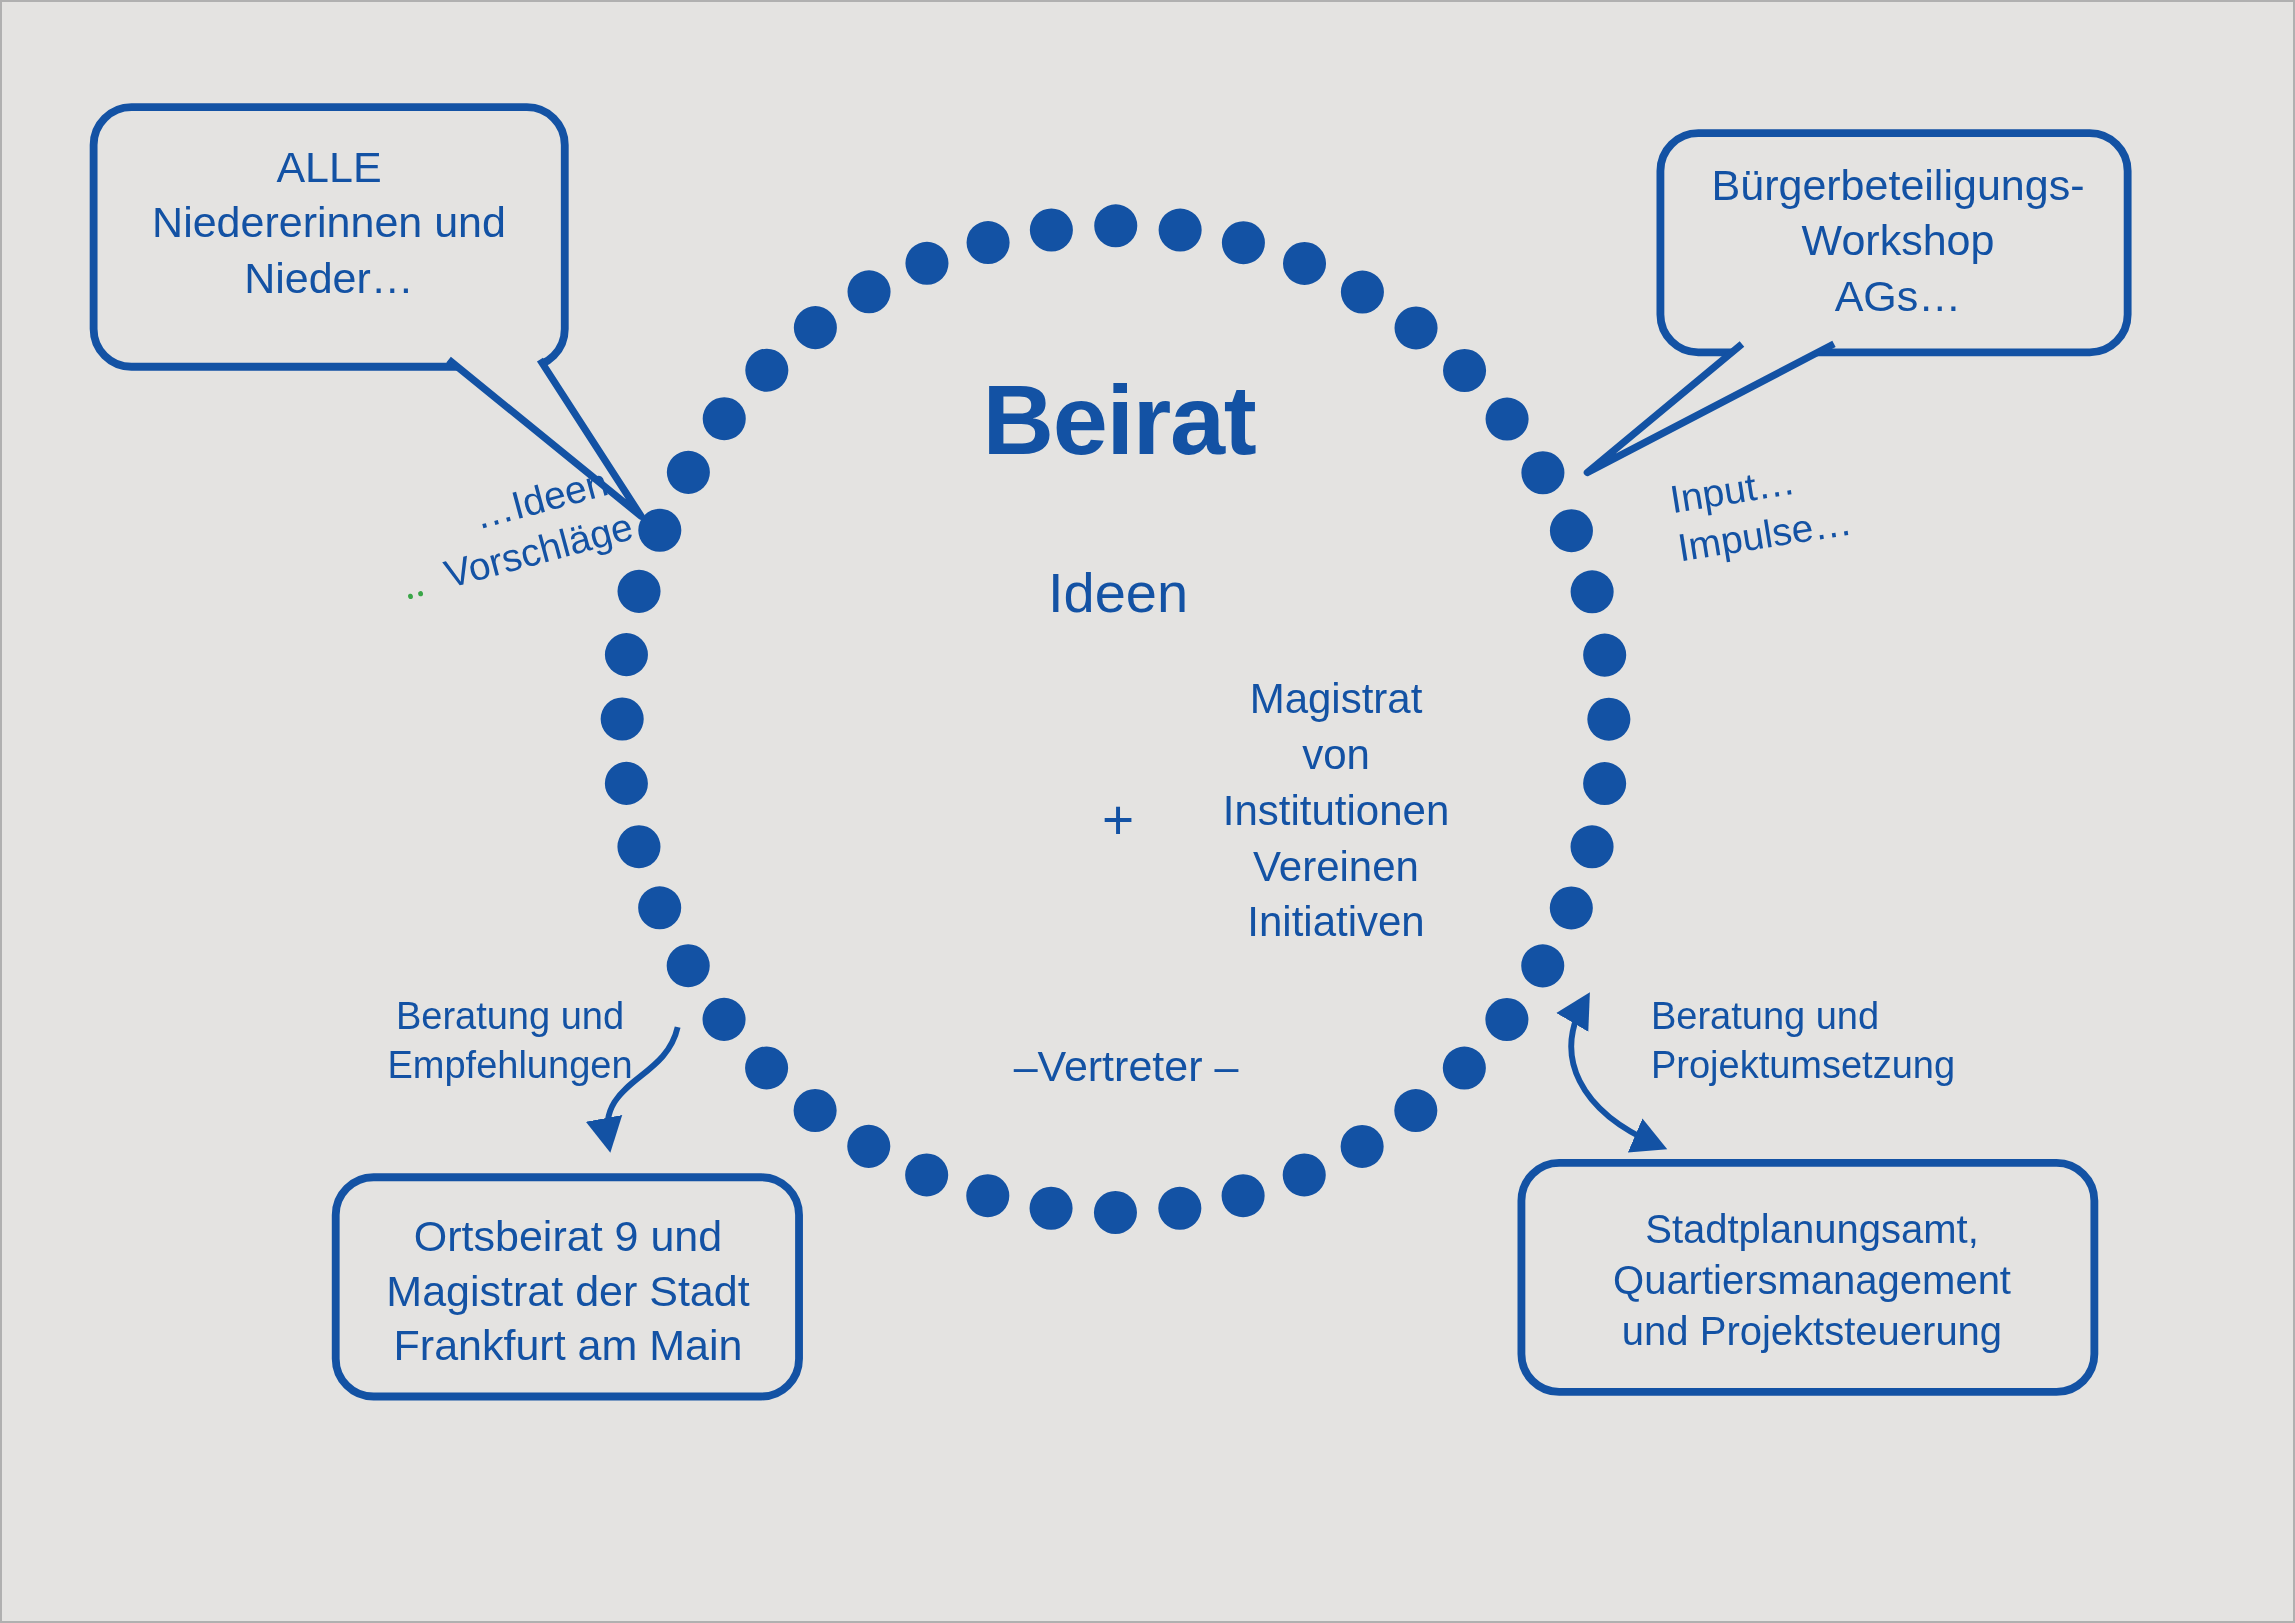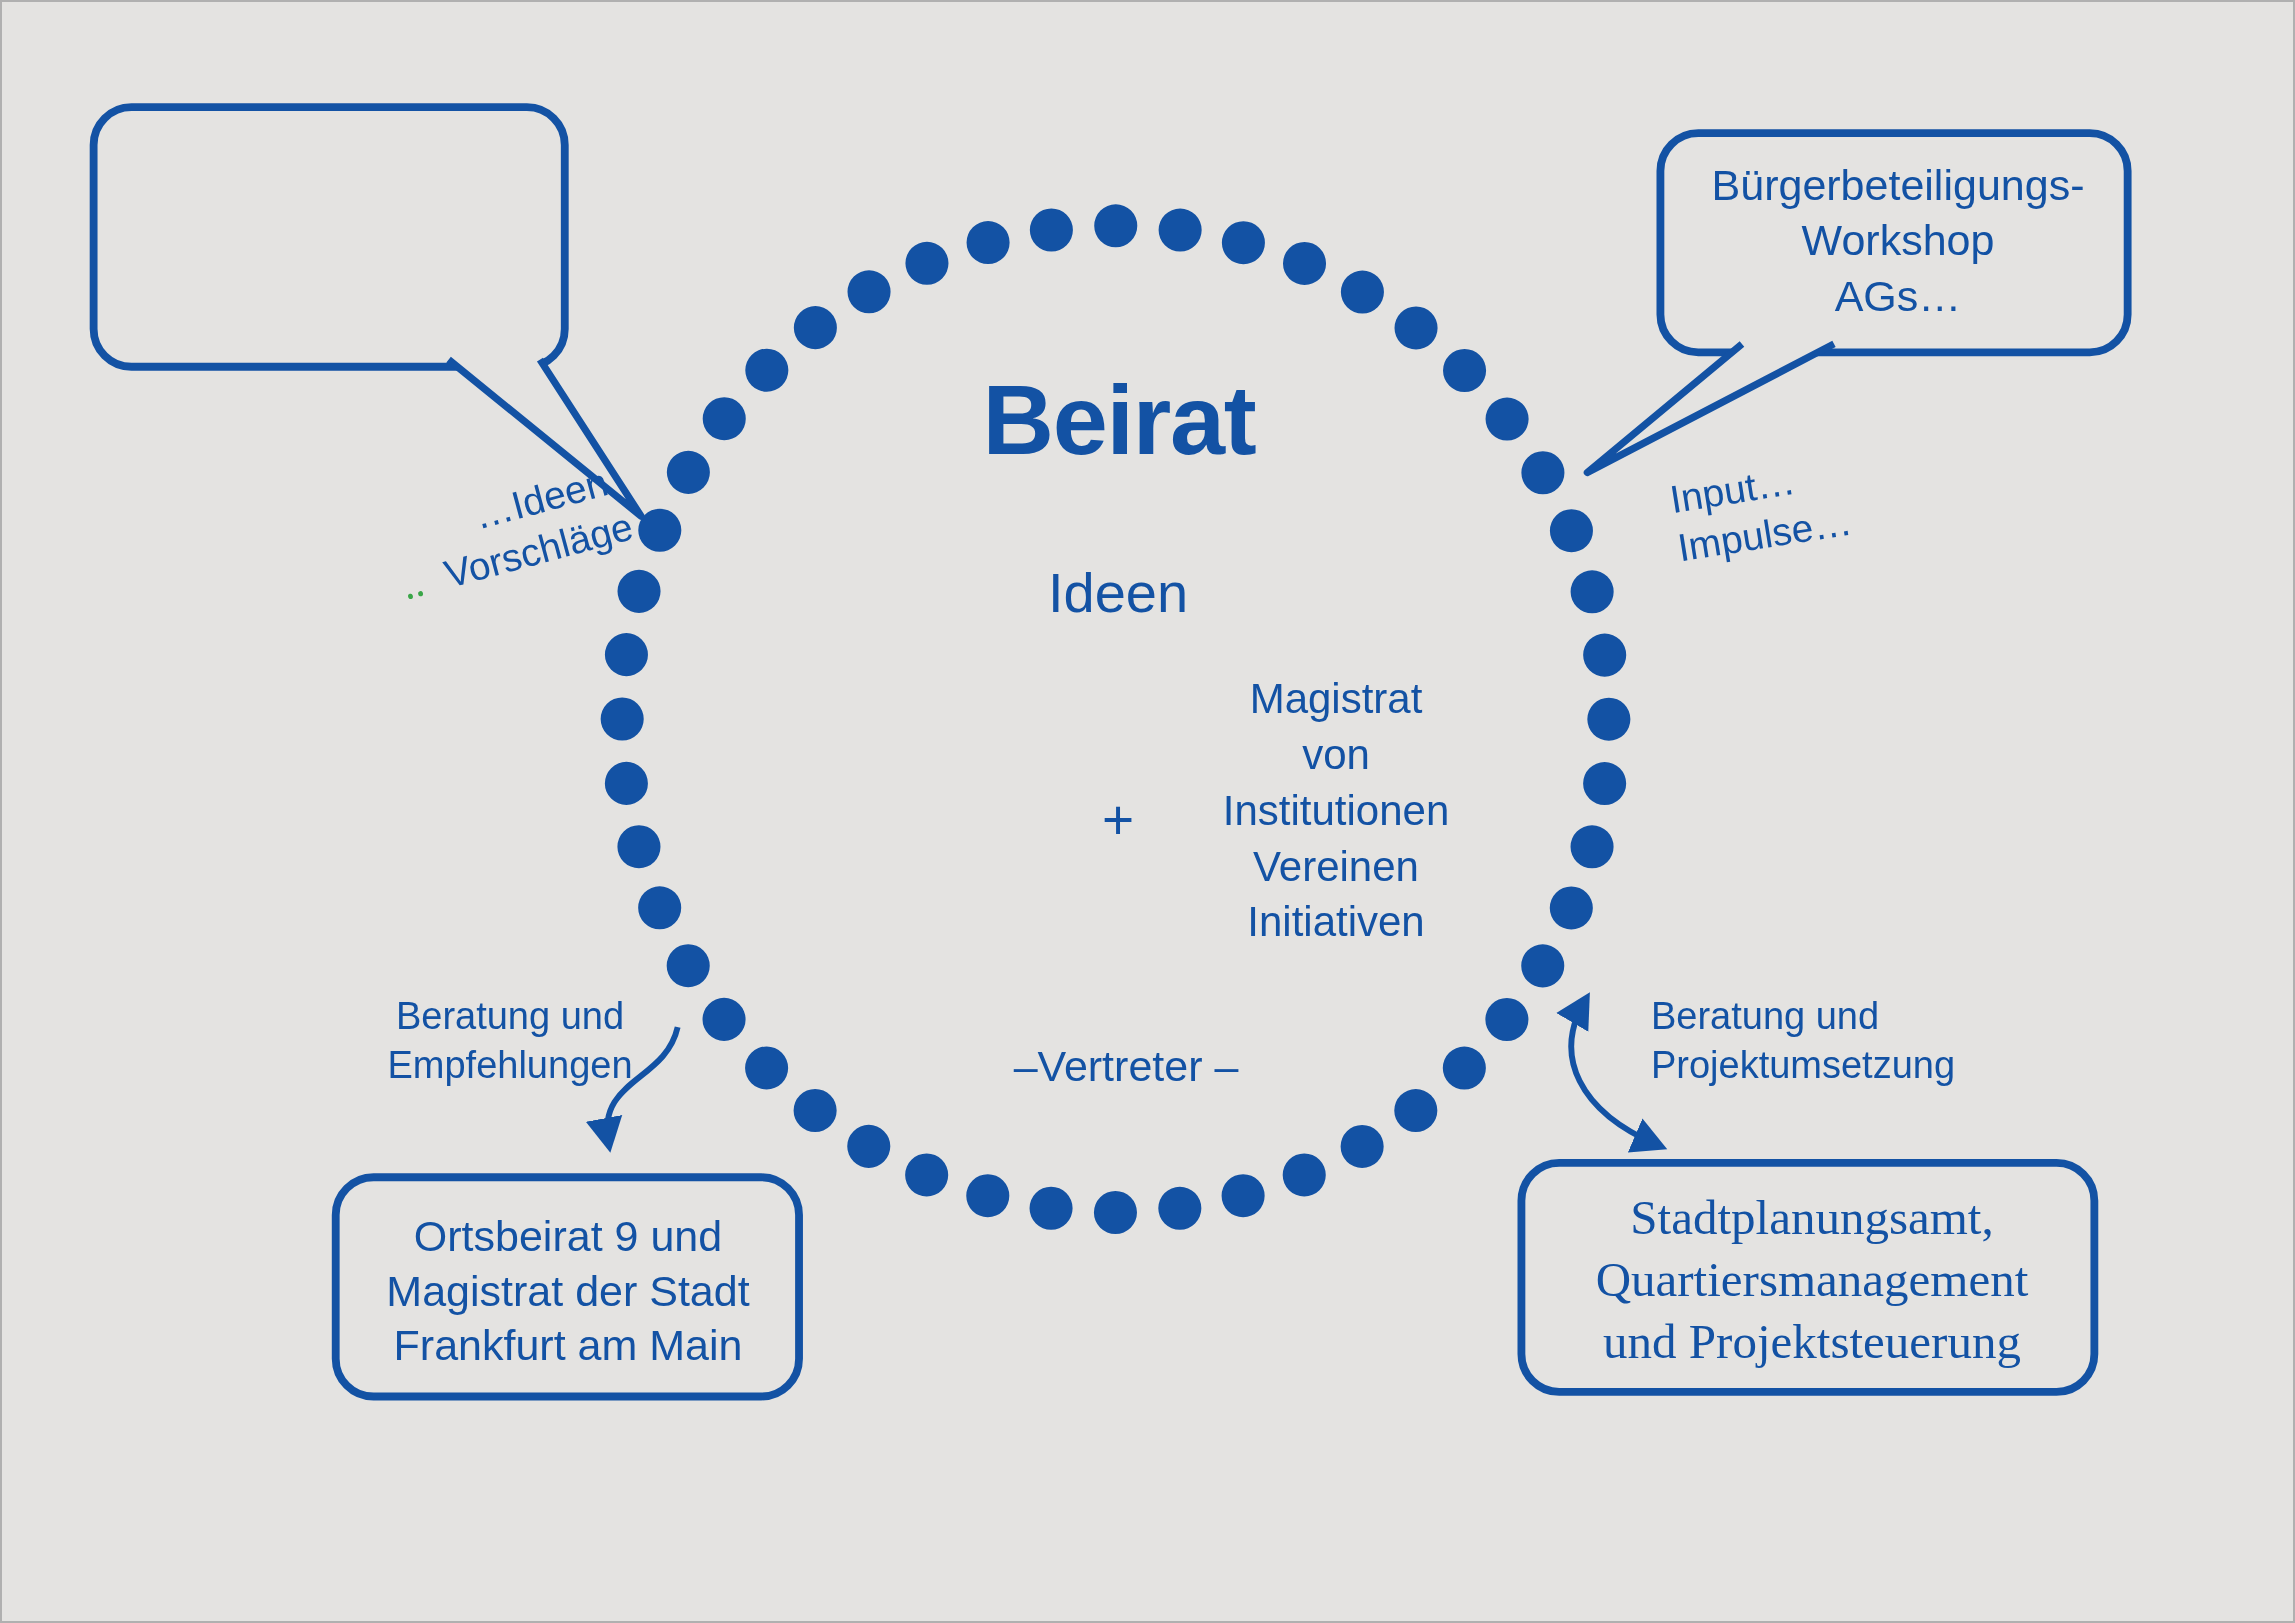--- a/index.html
+++ b/index.html
@@ -64,21 +64,21 @@
   .t-nied   { left: 1116px; top: 591px;  font-size: 56px; }
   .t-left   { left: 893px; top: 809px; font-size: 42px;  line-height: 1.33; }
   .t-plus   { left: 1116px; top: 819px; font-size: 55px; }
   .t-right  { left: 1334px; top: 809px; font-size: 42px;  line-height: 1.33; }
   .t-stimm  { left: 1124px; top: 1065px; font-size: 43px; }
 
   
   .t-btl { left: 327px;  top: 221px;  font-size: 43px; line-height: 1.29; }
   .t-btr { left: 1896px; top: 239px;  font-size: 43px; line-height: 1.29; }
   .t-bbl { left: 566px;  top: 1289px; font-size: 43px; line-height: 1.27; }
-  .t-bbr { left: 1810px; top: 1278px; font-size: 49px; line-height: 1.27; font-family: Liberation Serif, serif; }
+  .t-bbr { left: 1810px; top: 1278px; font-size: 40px; line-height: 1.27; }
 
   
   .t-ideen {
     left: 509px; top: 531px;
     transform: translate(-50%, -50%) rotate(-15deg);
     font-size: 39px; text-align: left; white-space: nowrap;
     line-height: 1.25;
   }
   .ideen-l1 { margin-left: 88px; }
   .green { color: var(--green, #3aa648); margin-right: 19.6px; letter-spacing: 3.9px; }
@@ -124,20 +124,23 @@
   <div class="txt t-beirat">Beirat</div>
   <div class="txt t-nied">Ideen</div>
   <div class="txt t-plus">+</div>
   <div class="txt t-right">Magistrat
 von
 Institutionen
 Vereinen
 Initiativen</div>
   <div class="txt t-stimm">–Vertreter –</div>
 
+  <div class="txt t-btl">ALLE
+Niedererinnen und
+Nieder…</div>
   <div class="txt t-btr">Bürgerbeteiligungs-
 Workshop
 AGs…</div>
 
   <div class="txt t-bbl">Ortsbeirat 9 und
 Magistrat der Stadt
 Frankfurt am Main</div>
   <div class="txt t-bbr">Stadtplanungsamt,
 Quartiersmanagement
 und Projektsteuerung</div>

